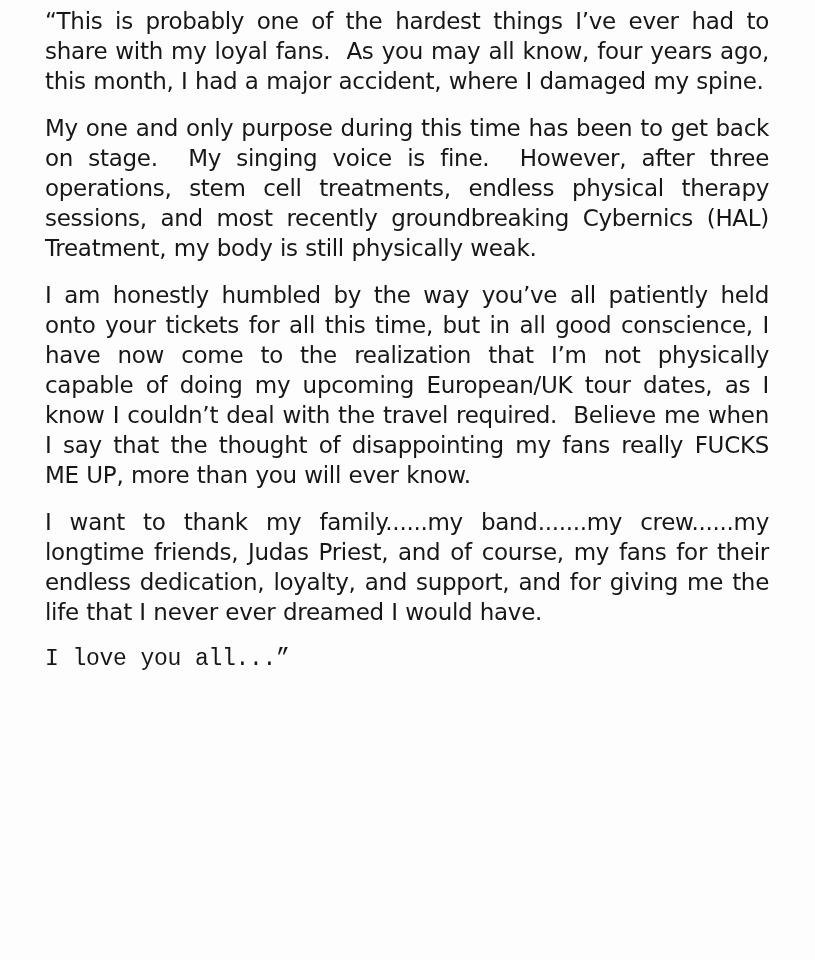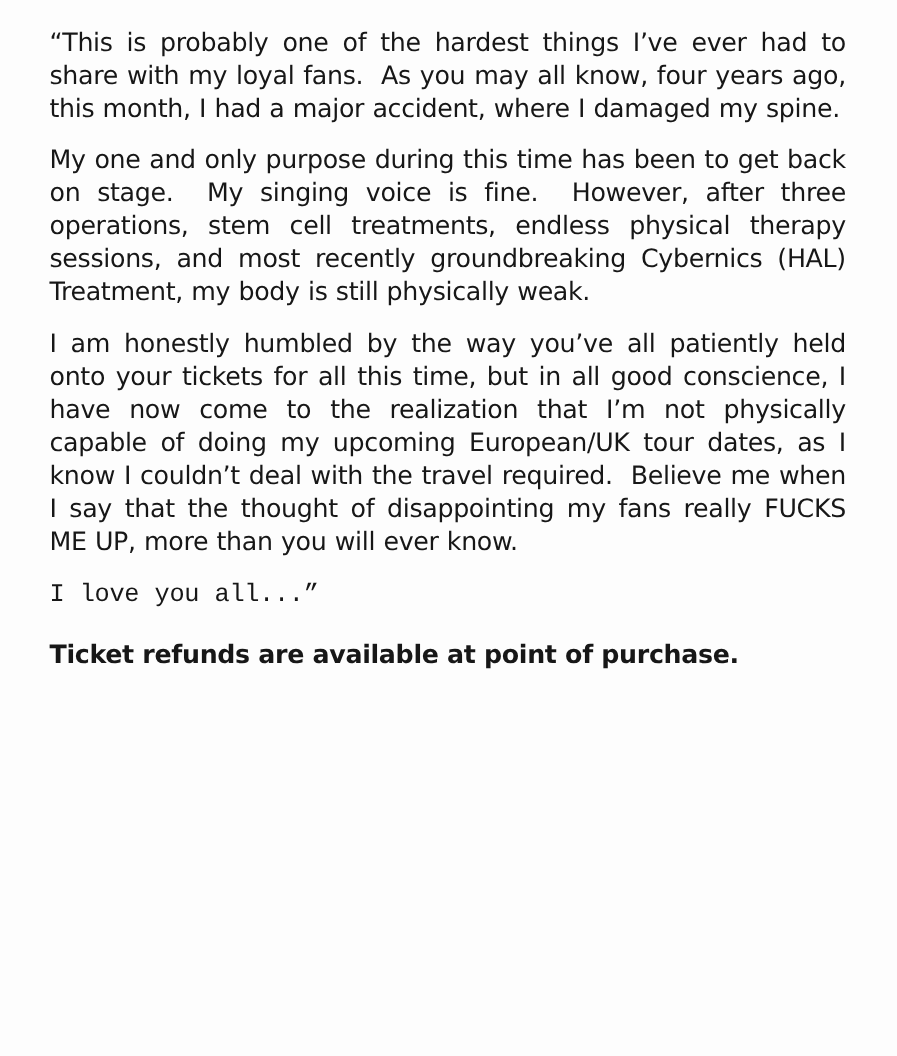--- a/index.html
+++ b/index.html
@@ -9,21 +9,21 @@
   body {
     width: 815px;
     height: 960px;
     background: #fdfdfd;
     overflow: hidden;
   }
   .page {
     box-sizing: border-box;
     width: 815px;
     height: 680px;
-    padding: 24px 46px 0 45px;
+    padding: 6px 46px 0 45px;
     font-family: "DejaVu Sans", "Liberation Sans", sans-serif;
     font-size: 23px;
     line-height: 30px;
     color: #171717;
     text-align: justify;
   }
   .para {
     margin: 0 0 17px 0;
     white-space: pre-wrap;
     letter-spacing: -0.3px;
@@ -41,15 +41,15 @@
     letter-spacing: -0.3px;
   }
 </style>
 </head>
 <body>
 
 <div class="page">
   <p class="para">“This is probably one of the hardest things I’ve ever had to share with my loyal fans.  As you may all know, four years ago, this month, I had a major accident, where I damaged my spine.</p>
   <p class="para">My one and only purpose during this time has been to get back on stage.  My singing voice is fine.  However, after three operations, stem cell treatments, endless physical therapy sessions, and most recently groundbreaking Cybernics (HAL) Treatment, my body is still physically weak.</p>
   <p class="para">I am honestly humbled by the way you’ve all patiently held onto your tickets for all this time, but in all good conscience, I have now come to the realization that I’m not physically capable of doing my upcoming European/UK tour dates, as I know I couldn’t deal with the travel required.  Believe me when I say that the thought of disappointing my fans really FUCKS ME UP, more than you will ever know.</p>
+  <p class="para">I want to thank my family......my band.......my crew......my longtime friends, Judas Priest, and of course, my fans for their endless dedication, loyalty, and support, and for giving me the life that I never ever dreamed I would have.</p>
   <p class="para closing">I love you all...”</p>
-  <p class="refund-notice">Ticket refunds are available at point of purchase.</p>
 </div>
 
 </body></html>

